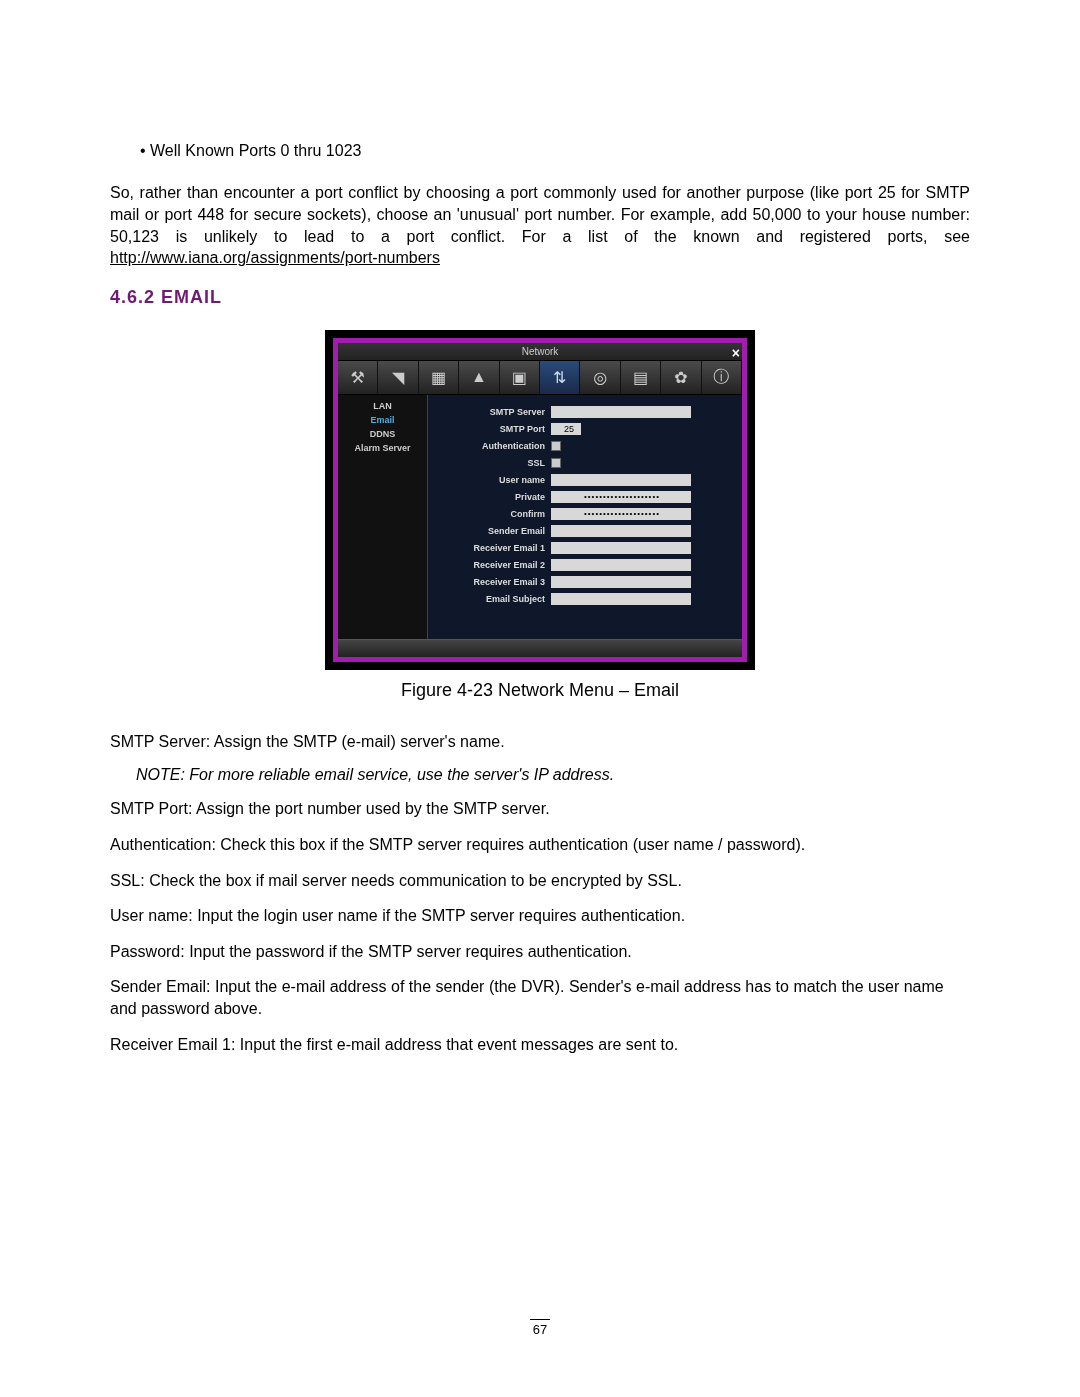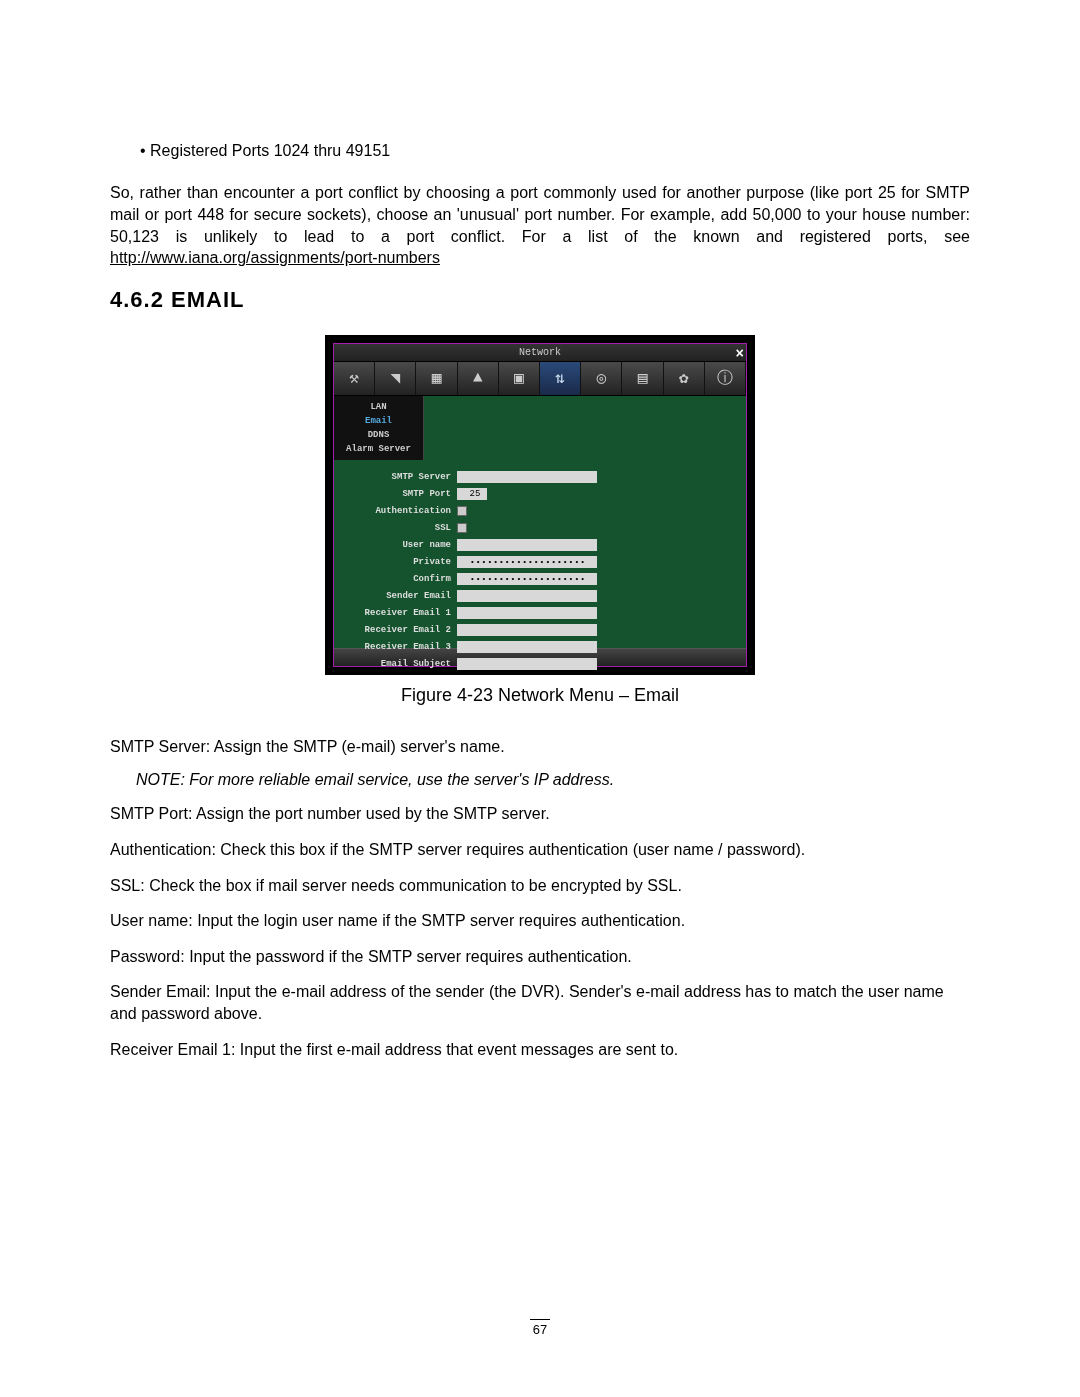--- a/index.html
+++ b/index.html
@@ -15,41 +15,41 @@
   }
   .bullets { margin-bottom: 20px; margin-left: 30px; }
   .bullets div { line-height: 1.4; }
   .para {
     text-align: justify;
     line-height: 1.35;
     margin-bottom: 14px;
   }
   .para a { color: #000; text-decoration: underline; }
   .section-heading {
-    color: #000000;
+    color: #701a75;
     font-weight: bold;
     letter-spacing: 1px;
-    font-size: 22px;
+    font-size: 18px;
     margin: 18px 0 22px 0;
   }
   .screenshot-wrap { text-align: center; }
   .dvr-window {
     width: 430px;
     height: 340px;
     margin: 0 auto 10px auto;
     background: #000;
     padding: 8px;
     position: relative;
   }
   .dvr-inner {
     width: 100%; height: 100%;
-    background: #14532d;
-    border: 1px solid #a21caf;
-    position: relative;
-    font-family: Liberation Mono, monospace;
+    background: #0f172a;
+    border: 5px solid #a21caf;
+    position: relative;
+    font-family: Liberation Sans, sans-serif;
   }
   .dvr-titlebar {
     height: 18px;
     background: linear-gradient(#333,#222);
     border-bottom: 1px solid #000;
     color: #ccc;
     font-size: 10px;
     text-align: center;
     line-height: 18px;
     position: relative;
@@ -69,21 +69,20 @@
     flex: 1;
     border-right: 1px solid #111;
     background: linear-gradient(#4a4a4a,#222);
     display: flex; align-items: center; justify-content: center;
     color: #ccc; font-size: 16px;
   }
   .tb-icon.active { background: linear-gradient(#2a4a7a,#1a2a4a); color: #cde; }
   .dvr-body {
     display: flex;
     height: calc(100% - 52px - 18px);
-    flex-direction: column;
   }
   .dvr-sidebar {
     width: 90px;
     background: #111;
     border-right: 1px solid #444;
     padding: 4px 0;
   }
   .side-item {
     color: #ccc;
     font-size: 9px;
@@ -136,21 +135,21 @@
     width: 20px;
     margin: 0 auto 2px auto;
     border-top: 1px solid #000;
   }
   b { font-weight: normal; }
 </style>
 </head>
 <body>
 
 <div class="bullets">
-  <div>• Registered Ports 1024 thru 49151</div>
+  <div>• Well Known Ports 0 thru 1023</div>
 </div>
 
 <div class="para">
   <span>So, rather than encounter a port conflict by choosing a port commonly used for another purpose (like port 25 for SMTP mail or port 448 for secure sockets), choose an 'unusual' port number. For example, add 50,000 to your house number: 50,123 is unlikely to lead to a port conflict. For a list of the known and registered ports, see </span><a href="#">http://www.iana.org/assignments/port-numbers</a>
 </div>
 
 <div class="section-heading">4.6.2   EMAIL</div>
 
 <div class="screenshot-wrap">
   <div class="dvr-window">

